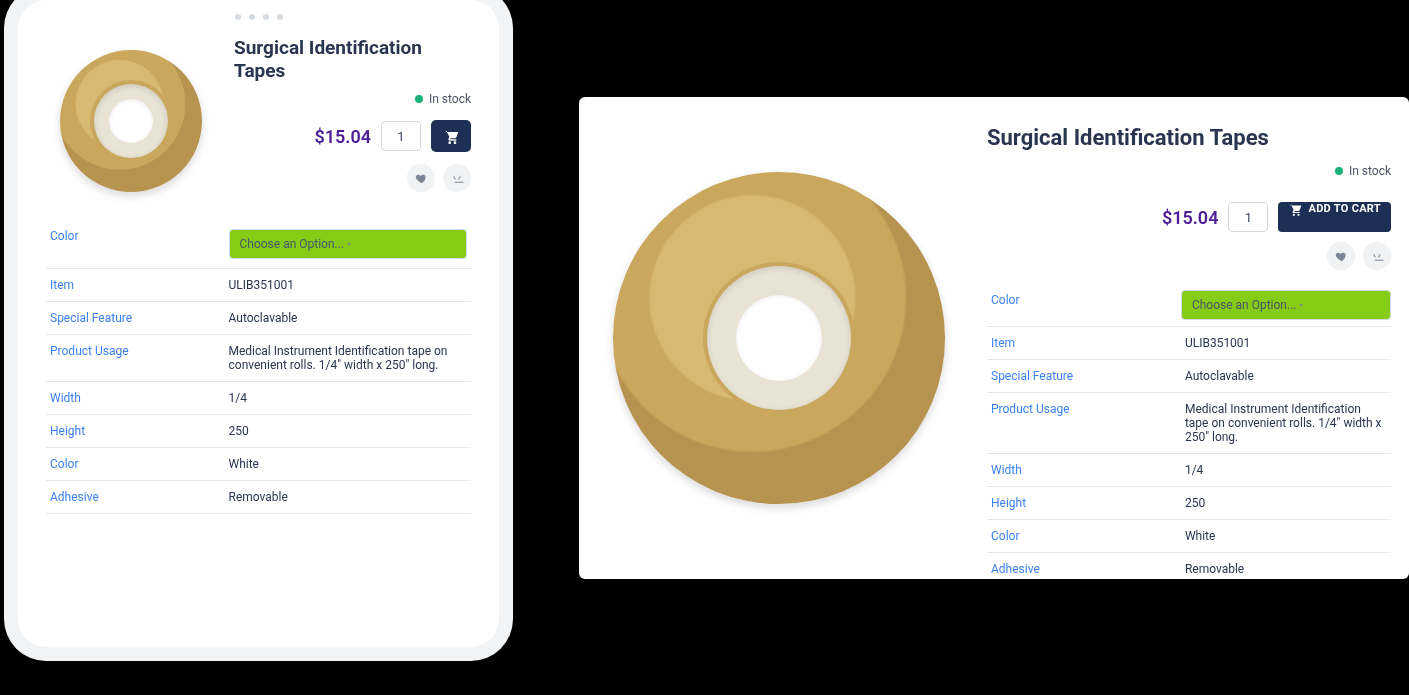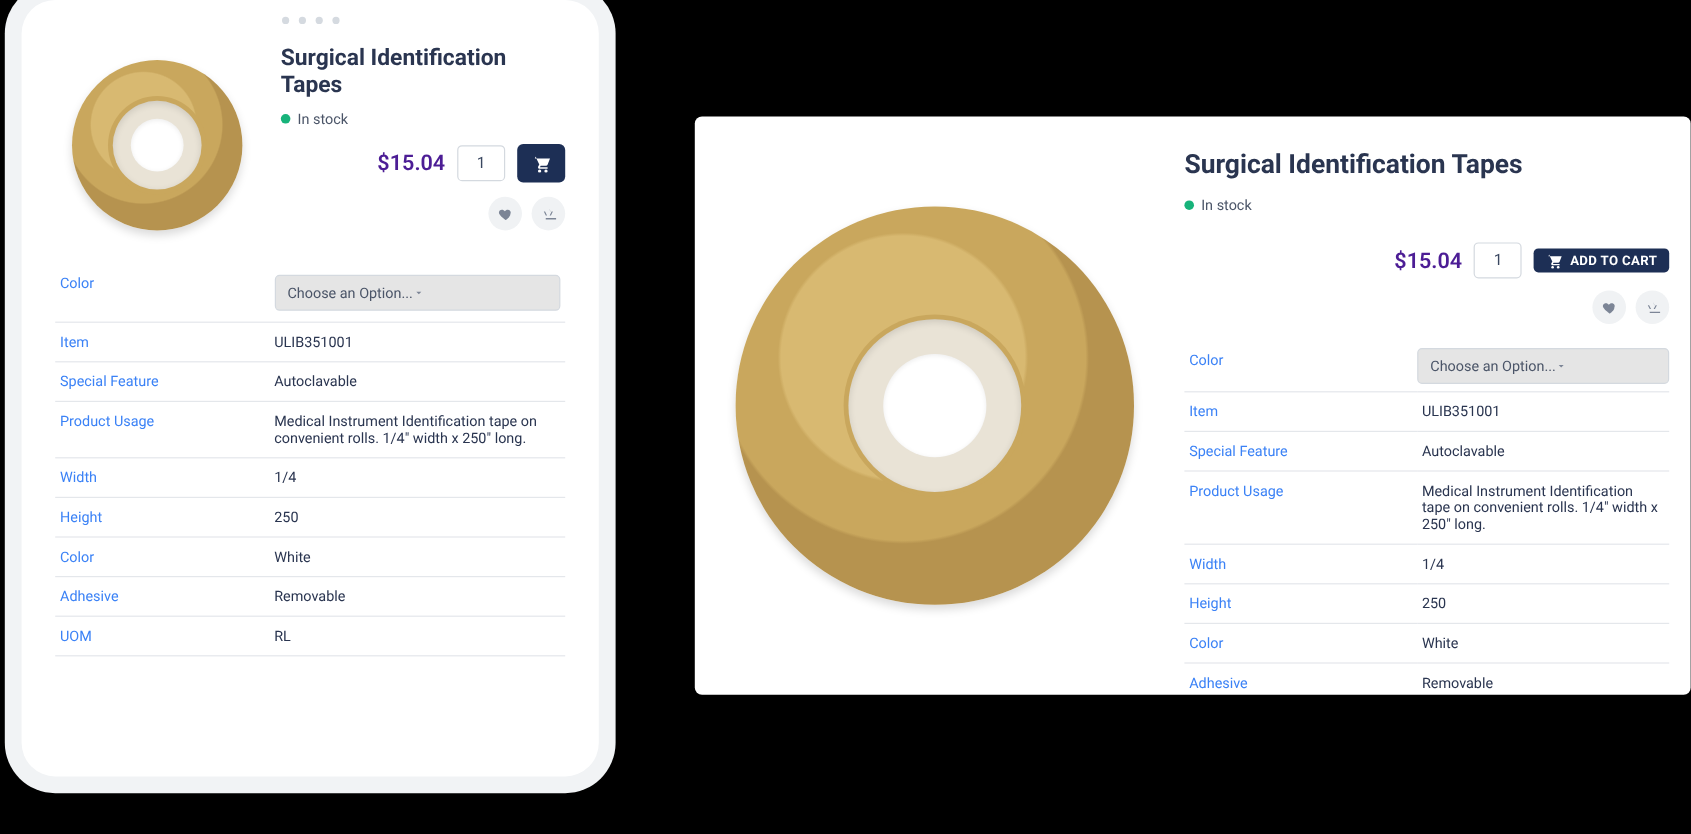--- a/index.html
+++ b/index.html
@@ -70,21 +70,21 @@
     border-radius: 50%;
     background: #fff;
     box-shadow: inset 0 1px 4px rgba(0,0,0,.08);
   }
 
   .t-info { flex: 1; min-width: 0; }
   .title-sm {
     font-size: 19px; font-weight: 700; color: #2a3550;
     margin-bottom: 10px;
   }
-  .stockrow { display: flex; align-items: center; gap: 6px; font-size: 12px; color: #4b5568; margin-bottom: 14px; }
+  .stockrow { display: flex; align-items: center; gap: 6px; font-size: 12px; color: #4b5568; margin-bottom: 14px; justify-content: flex-end; }
   .dot-green { width: 8px; height: 8px; border-radius: 50%; background: #17b37a; }
 
   .buyrow { display: flex; align-items: center; justify-content: flex-end; gap: 10px; margin-bottom: 12px; }
   .price { font-size: 18px; font-weight: 600; color: #4c1d95; }
   .qty {
     width: 40px; height: 30px;
     border: 1px solid #d4d9df; border-radius: 4px;
     display: flex; align-items: center; justify-content: center;
     font-size: 13px; background: #fff;
   }
@@ -108,21 +108,21 @@
   .specs { width: 100%; border-collapse: collapse; font-size: 12px; }
   .specs tr { border-bottom: 1px solid #e4e7eb; }
   .specs td { padding: 9px 4px; vertical-align: top; }
   .specs td:first-child { color: #3b82f6; width: 42%; }
   .specs td:last-child { color: #2a3550; }
   .selectbox {
     border: 1px solid #d4d9df; border-radius: 4px;
     height: 30px; display: flex; align-items: center;
     padding: 0 10px; font-size: 12px; color: #4b5568;
     min-width: 140px;
-    background: #e5e5e5;
+    background: #84cc16;
   }
   .selectbox svg { width: 10px; height: 10px; fill: #7c8596; }
 
   
   .t-specwrap { margin-top: 14px; }
 
   
   .card {
     position: absolute;
     left: 579px;
@@ -148,23 +148,23 @@
   .c-info {
     flex: 1; padding: 28px 18px 12px 8px;
     display: flex; flex-direction: column;
   }
   .title-lg {
     font-size: 22px; font-weight: 700; color: #2a3550;
     margin-bottom: 14px;
   }
   .c-buyrow { display: flex; align-items: center; justify-content: flex-end; gap: 10px; margin: 10px 0; }
   .btn-cart-lg {
-    height: 20px; padding: 0 10px;
+    height: 30px; padding: 0 10px;
     background: #1d2f55; color: #fff; border-radius: 4px;
-    display: flex; align-items: center; gap: 6px;
+    display: flex; align-items: flex-start; gap: 6px;
     font-size: 11px; font-weight: 700; letter-spacing: .3px;
   }
   .btn-cart-lg svg { width: 14px; height: 14px; fill: #fff; }
 
   .c-actionrow { display: flex; justify-content: flex-end; gap: 8px; margin-bottom: 14px; }
 
   .c-specs { font-size: 12px; }
   .c-specs td:first-child { width: 48%; }
   .c-specs .select-td { padding: 6px 0; }
   .c-specs .selectbox { width: 100%; }
@@ -272,24 +272,20 @@
             <td>250</td>
           </tr>
           <tr>
             <td>Color</td>
             <td>White</td>
           </tr>
           <tr>
             <td>Adhesive</td>
             <td>Removable</td>
           </tr>
-          <tr>
-            <td>UOM</td>
-            <td>RL</td>
-          </tr>
         </tbody>
     </table>
   </div>
 </div>
 
 <div class="card">
   <div class="c-img">
     <div class="tapewrap">
       <div class="tape">
         <div class="outer"></div>

